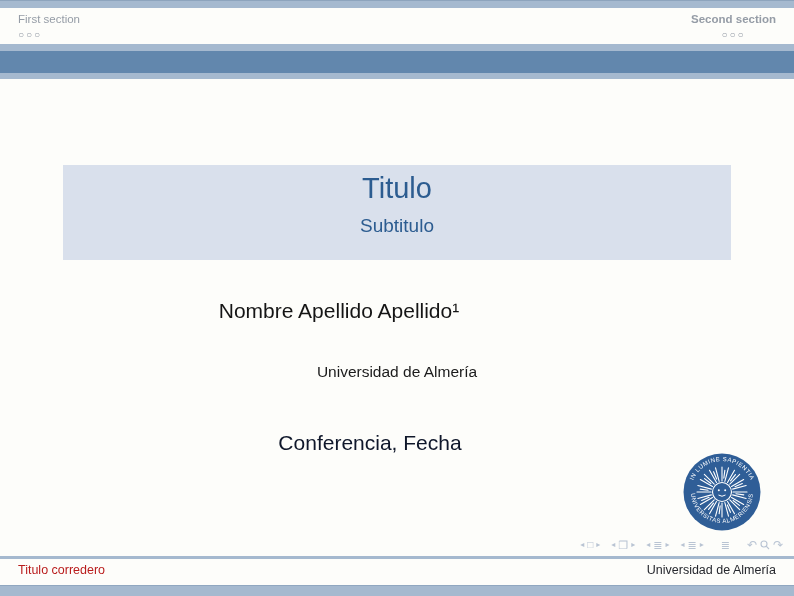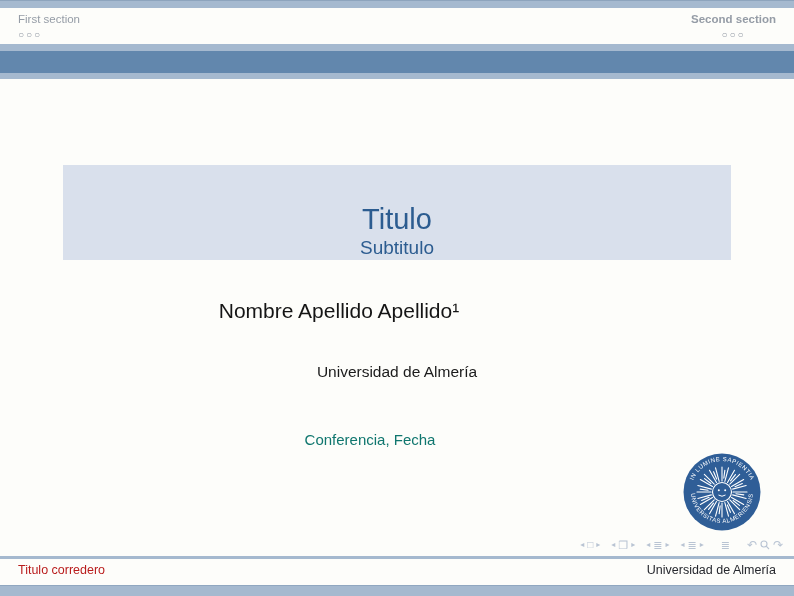--- a/index.html
+++ b/index.html
@@ -14,29 +14,29 @@
   .head-right{position:absolute;right:18px;top:12px;text-align:center;font-weight:bold;}
   .sec-label{font-size:11.5px;color:#959ca6;line-height:15px;}
   .sec-dots{font-size:10px;color:#959ca6;letter-spacing:2px;line-height:13px;margin-top:1px;}
   
   .stripe-top{position:absolute;left:0;top:44px;width:794px;height:7px;background:#a5b9cf;}
   .stripe-main{position:absolute;left:0;top:51px;width:794px;height:22px;background:#6287ad;}
   .stripe-bottom{position:absolute;left:0;top:73px;width:794px;height:6px;background:#a5b9cf;}
   
   .title-box{
     position:absolute;left:63px;top:165px;width:668px;height:95px;background:#d9e0ec;
-    display:flex;flex-direction:column;align-items:center;justify-content:flex-end;
-    padding-top:26px;box-sizing:border-box;
+    display:flex;flex-direction:column;align-items:center;justify-content:flex-start;
+    padding-top:6px;box-sizing:border-box;
   }
   .title{font-size:29px;line-height:34px;color:#2c5c90;font-weight:400;}
-  .subtitle{font-size:19px;line-height:24px;color:#2c5c90;font-weight:400;}
+  .subtitle{font-size:19px;line-height:24px;color:#2c5c90;font-weight:400;margin-top:9px;}
   
   .author{position:absolute;left:0;top:299px;width:678px;text-align:center;font-size:21px;color:#151515;}
   .institute{position:absolute;left:0;top:361px;width:794px;text-align:center;font-size:15.5px;line-height:21px;color:#1b1b1b;}
-  .date{position:absolute;left:0;top:431px;width:740px;text-align:center;font-size:15px;color:#0f766e;}
+  .date{position:absolute;left:0;top:431px;width:740px;text-align:center;font-size:21px;color:#0f172a;}
   
   .logo{position:absolute;left:683px;top:453px;width:78px;height:78px;}
   .ringtext{fill:#ffffff;font-size:6px;letter-spacing:0.55px;font-family:"Liberation Sans",sans-serif;}
   
   .navbar{position:absolute;right:11px;top:538px;height:14px;display:flex;align-items:center;color:#b9c4d3;}
   .navgrp{display:flex;align-items:center;gap:3px;margin-left:11px;}
   .navgrp.first{margin-left:0;}
   .navgrp.big{margin-left:17px;}
   .nav{display:inline-block;line-height:14px;cursor:default;}
   .g-arrow{font-size:8px;}

